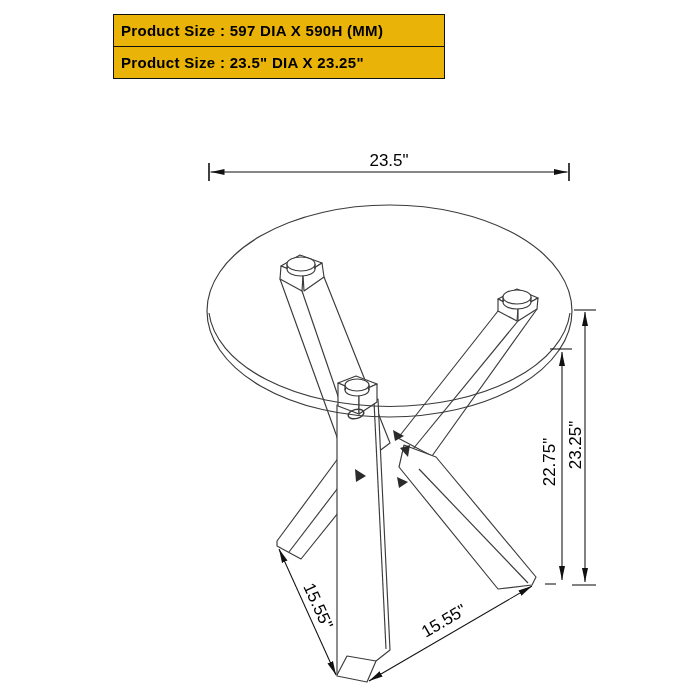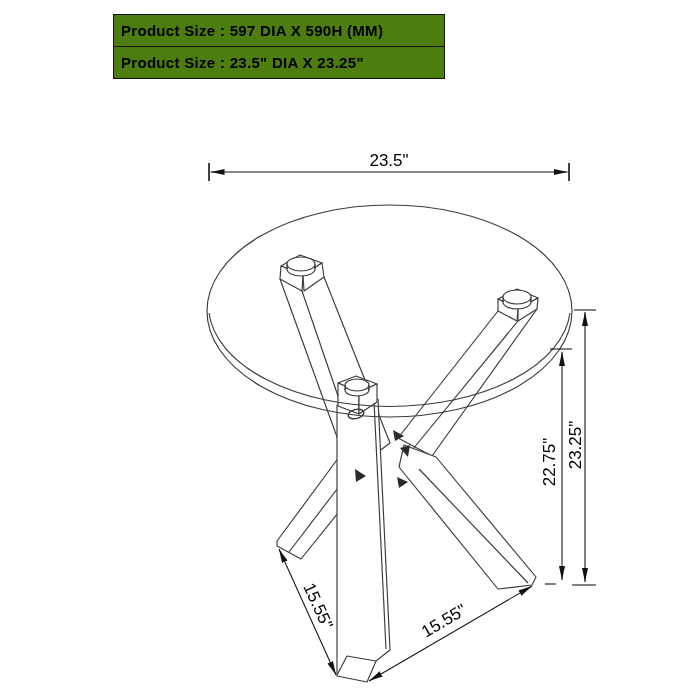--- a/index.html
+++ b/index.html
@@ -2,21 +2,21 @@
 <html><head>
 <meta charset="utf-8">
 <style>
   html,body{margin:0;padding:0;background:#e9e9e9;}
   .canvas{
     position:relative;width:700px;height:700px;background:#ffffff;
     font-family:"Liberation Sans","DejaVu Sans",sans-serif;overflow:hidden;
   }
   .size-table{
     position:absolute;left:113px;top:14px;width:332px;height:65px;
-    border:1.7px solid #111;box-sizing:border-box;background:#4d7c0f;
+    border:1.7px solid #111;box-sizing:border-box;background:#eab308;
   }
   .size-row{
     height:32px;line-height:31px;padding-left:7px;
     font-size:15px;font-weight:bold;color:#000;letter-spacing:.3px;white-space:nowrap;
   }
   .size-row.first{border-bottom:1.6px solid #111;box-sizing:border-box;height:32px;}
   svg{position:absolute;left:0;top:0;}
   svg .draw{stroke:#3b3b3b;stroke-width:1.15;fill:none;stroke-linejoin:round;}
   svg .solidface{stroke:#3b3b3b;stroke-width:1.15;fill:#ffffff;stroke-linejoin:round;}
   svg .dim{stroke:#111;stroke-width:1.05;fill:none;}

